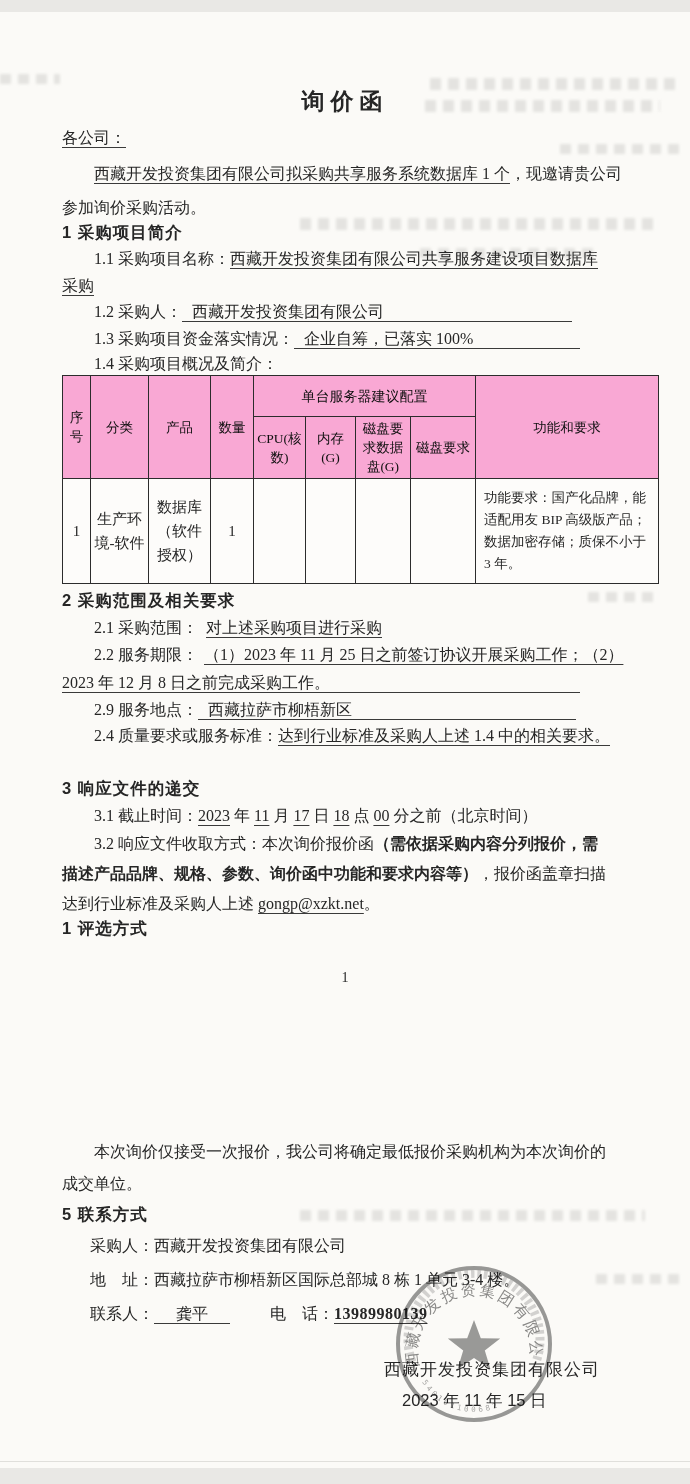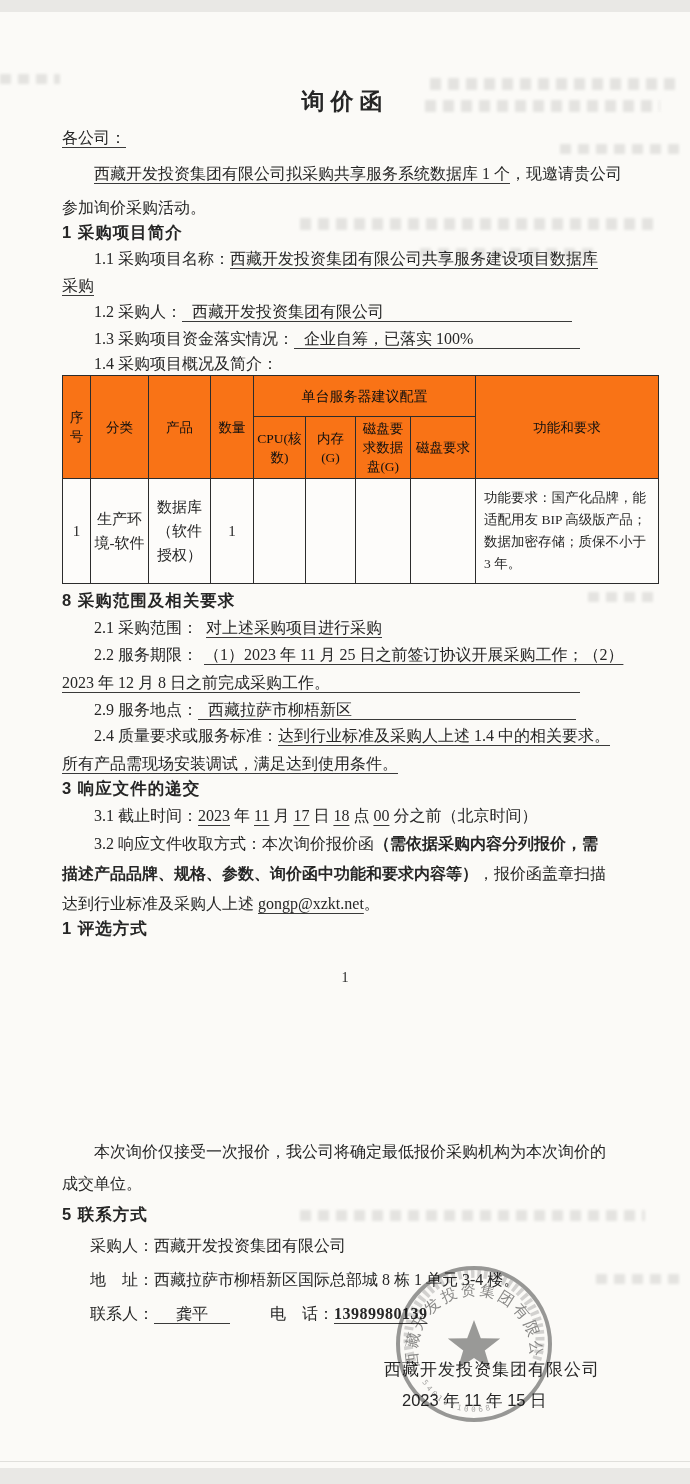--- a/index.html
+++ b/index.html
@@ -16,21 +16,21 @@
   .doc-title{left:0;width:690px;font-size:23px;font-weight:bold;letter-spacing:6px;}
   .sec-head{font-weight:bold;font-size:16.5px;font-family:"Liberation Sans","DejaVu Sans",sans-serif;letter-spacing:1px;}
   .u{text-decoration:underline;text-underline-offset:4px;text-decoration-thickness:1px;text-decoration-color:#3a3a3a;}
   .fill{display:inline-block;border-bottom:1px solid #3a3a3a;height:19px;vertical-align:bottom;}
   .fill-text{padding-left:10px;}
   .bold{font-weight:bold;}
   .phone{font-weight:bold;letter-spacing:.5px;}
   
   .spec-table{position:absolute;left:62px;top:363px;border-collapse:collapse;table-layout:fixed;width:596px;}
   .spec-table td,.spec-table th{border:1.6px solid #2c2c2c;padding:2px 3px;text-align:center;vertical-align:middle;font-weight:normal;}
-  .spec-table thead th{background:#f97316;color:#101010;font-size:13.5px;line-height:19px;}
+  .spec-table thead th{background:#f9a8d4;color:#101010;font-size:13.5px;line-height:19px;}
   .spec-table .group-head{font-size:14px;}
   .spec-table tbody td{background:#fdfcfa;font-size:15px;line-height:24px;height:96px;}
   .spec-table td.func{ text-align:left;font-size:13.5px;line-height:22px;padding:4px 8px;vertical-align:middle;}
   
   .smudge{position:absolute;filter:blur(1.6px);opacity:.55;
     background:repeating-linear-gradient(90deg,rgba(130,130,128,.35) 0 11px,rgba(130,130,128,0) 11px 18px);}
   .scanline{position:absolute;left:0;top:1449px;width:690px;height:1px;background:#e0dfdb;}
   
   .stamp{position:absolute;left:392px;top:1250px;mix-blend-mode:multiply;opacity:.88;}
   .sig-line{position:absolute;left:384px;top:1346px;font-size:17px;letter-spacing:1px;white-space:nowrap;}
@@ -103,27 +103,26 @@
         <td>1</td>
         <td></td>
         <td></td>
         <td></td>
         <td></td>
         <td class="func">功能要求：国产化品牌，能适配用友 BIP 高级版产品；数据加密存储；质保不小于 3 年。</td>
       </tr>
     </tbody>
   </table>
 
-  <div class="abs sec-head" style="top:578px;">8 采购范围及相关要求</div>
+  <div class="abs sec-head" style="top:578px;">2 采购范围及相关要求</div>
   <div class="abs indent" style="top:606px;"><span>2.1 采购范围：</span><span class="u" style="padding:0 14px 0 8px;">对上述采购项目进行采购</span></div>
   <div class="abs indent" style="top:633px;"><span>2.2 服务期限：</span><span class="u" style="padding-left:6px;">（1）2023 年 11 月 25 日之前签订协议开展采购工作；（2）</span></div>
   <div class="abs" style="top:661px;"><span class="fill" style="width:518px;"><span>2023 年 12 月 8 日之前完成采购工作。</span></span></div>
   <div class="abs indent" style="top:688px;"><span>2.9 服务地点：</span><span class="fill" style="width:378px;"><span class="fill-text">西藏拉萨市柳梧新区</span></span></div>
   <div class="abs indent" style="top:714px;"><span>2.4 质量要求或服务标准：</span><span class="u">达到行业标准及采购人上述 1.4 中的相关要求。</span></div>
-  <div class="abs" style="top:742px;"><span class="u">所有产品需现场安装调试，满足达到使用条件。</span></div>
 
   <div class="abs sec-head" style="top:766px;">3 响应文件的递交</div>
   <div class="abs indent" style="top:794px;"><span>3.1 截止时间：</span><span class="u">2023</span><span> 年 </span><span class="u">11</span><span> 月 </span><span class="u">17</span><span> 日 </span><span class="u">18</span><span> 点 </span><span class="u">00</span><span> 分之前（北京时间）</span></div>
   <div class="abs indent" style="top:822px;"><span>3.2 响应文件收取方式：</span><span>本次询价报价函</span><span class="bold">（需依据采购内容分列报价，需</span></div>
   <div class="abs" style="top:852px;"><span class="bold">描述产品品牌、规格、参数、询价函中功能和要求内容等）</span><span>，报价函盖章扫描</span></div>
   <div class="abs" style="top:882px;"><span>达到行业标准及采购人上述 </span><span class="u">gongp@xzkt.net</span><span>。</span></div>
 
   <div class="abs sec-head" style="top:906px;">1 评选方式</div>
 
   <div class="abs pagenum center" style="top:956px;">1</div>

